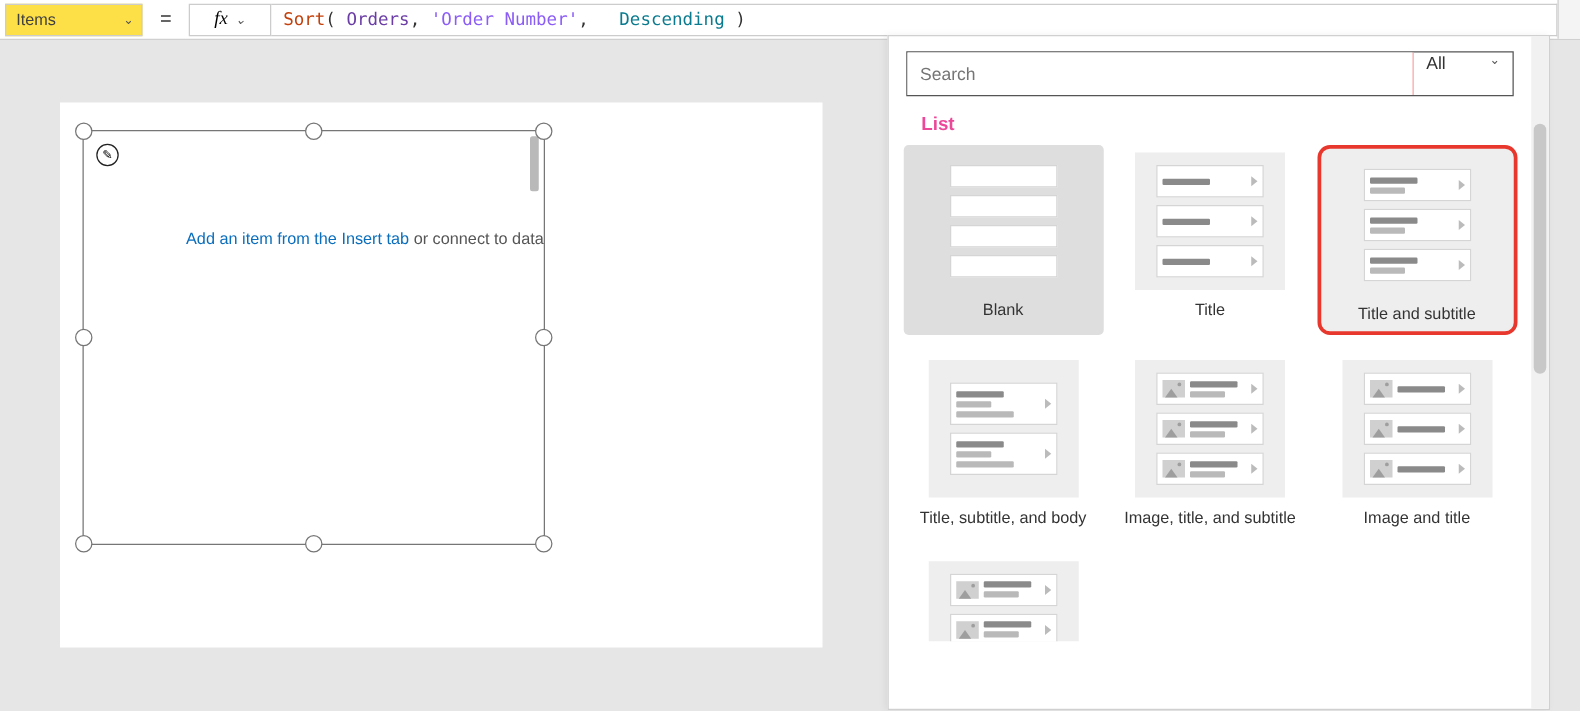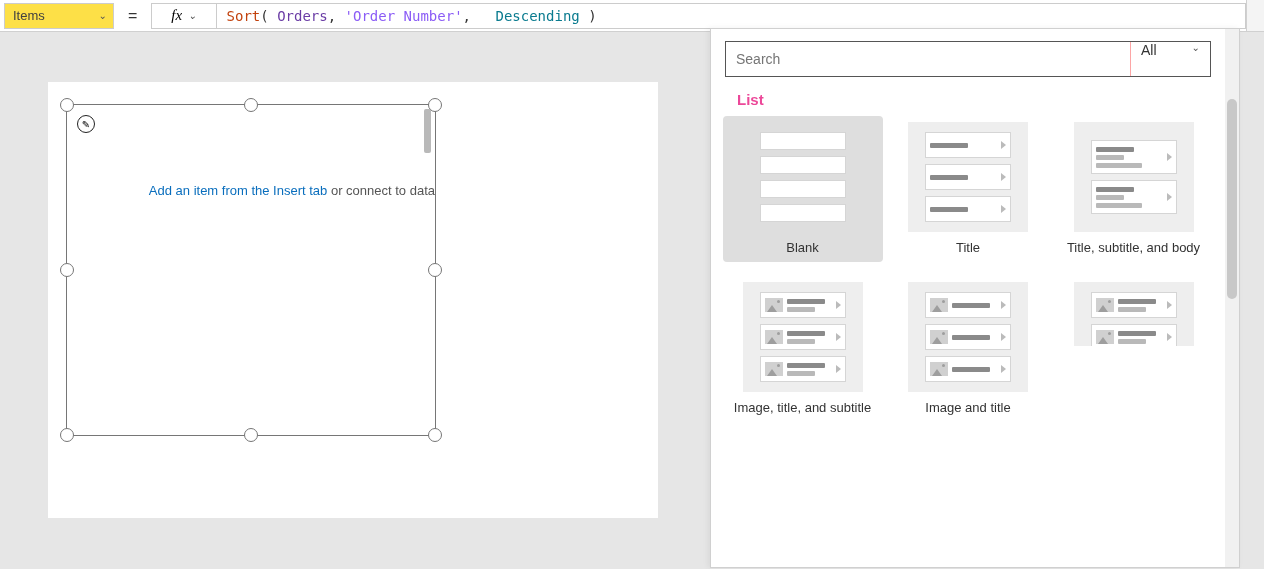--- a/index.html
+++ b/index.html
@@ -367,20 +367,46 @@
               <div class="chev-mini"></div>
             </div>
           <div class="row">
               <div class="bar dark w40"></div>
               <div class="chev-mini"></div>
             </div>
         </div>
         <div class="tile-label">Title</div>
       </div>
 
+      <div class="tile highlighted">
+        <div class="preview">
+          <div class="row">
+              <div class="col">
+                <div class="bar dark w40"></div>
+                <div class="bar w30"></div>
+              </div>
+              <div class="chev-mini"></div>
+            </div>
+          <div class="row">
+              <div class="col">
+                <div class="bar dark w40"></div>
+                <div class="bar w30"></div>
+              </div>
+              <div class="chev-mini"></div>
+            </div>
+          <div class="row">
+              <div class="col">
+                <div class="bar dark w40"></div>
+                <div class="bar w30"></div>
+              </div>
+              <div class="chev-mini"></div>
+            </div>
+        </div>
+        <div class="tile-label">Title and subtitle</div>
+      </div>
 
       <div class="tile">
         <div class="preview">
           <div class="row" style="height:34px;">
               <div class="col">
                 <div class="bar dark w40"></div>
                 <div class="bar w30"></div>
                 <div class="bar w50"></div>
               </div>
               <div class="chev-mini"></div>

